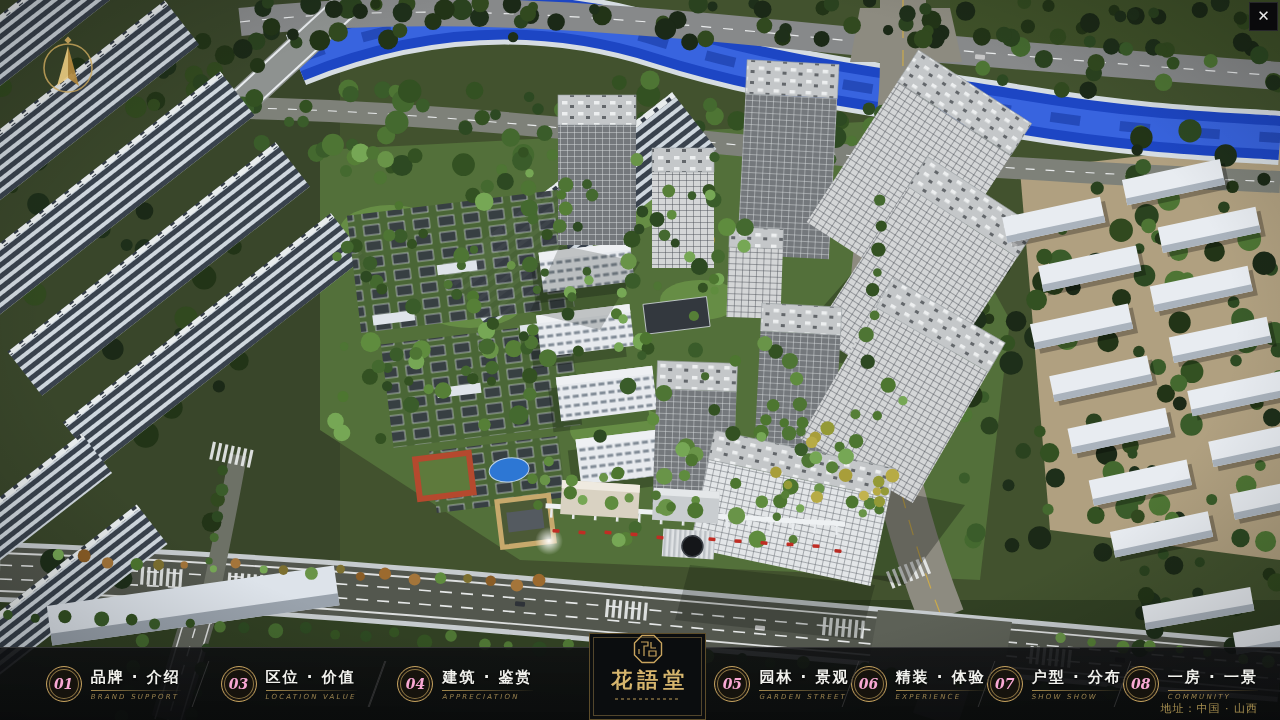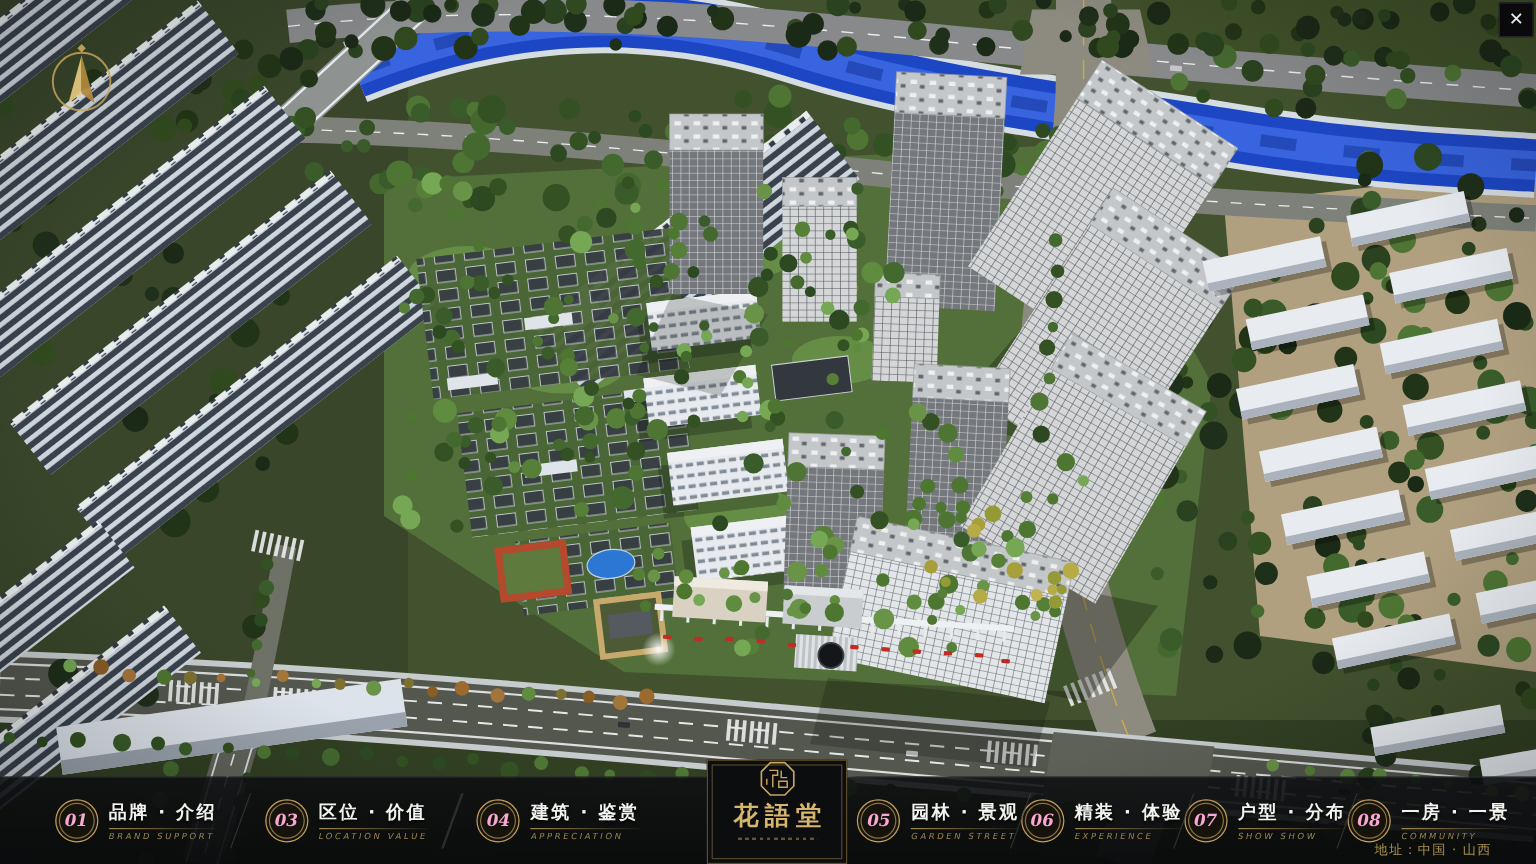--- a/index.html
+++ b/index.html
@@ -34,21 +34,21 @@
   .en{font-size:7px;color:#9c8450;letter-spacing:2.2px;white-space:nowrap;font-style:italic;}
   
   .logo-panel{position:relative;width:128px;height:87px;margin-top:-15px;background:#0b0d0f;
               border:1px solid #5d4d2a;display:flex;flex-direction:column;align-items:center;
               justify-content:flex-start;padding-top:0;box-sizing:border-box;z-index:6;margin-left:37px;}
   .logo-frame{position:absolute;inset:3px;border:1px solid rgba(170,140,80,.45);pointer-events:none;}
   .logo-title{font-family:"DejaVu Serif","Liberation Serif",serif;font-weight:bold;font-size:21px;
               color:#d6b56d;letter-spacing:5px;margin-top:2px;text-indent:5px;}
   .logo-dots{width:66px;height:2px;margin-top:4px;opacity:.7;
              background:repeating-linear-gradient(90deg,#8a7342 0 3px,transparent 3px 6px);}
-  .address{position:absolute;right:37px;bottom:4px;font-size:11px;color:#a89050;letter-spacing:1px;z-index:7;}
+  .address{position:absolute;right:22px;bottom:4px;font-size:11px;color:#a89050;letter-spacing:1px;z-index:7;}
 </style>
 </head>
 <body>
 
 <div class="stage">
 
   <div class="scene">
   <svg id="sc" width="1280" height="720" viewBox="0 0 1280 720">
     <defs>
       <pattern id="pStripe" width="40" height="9" patternUnits="userSpaceOnUse">

